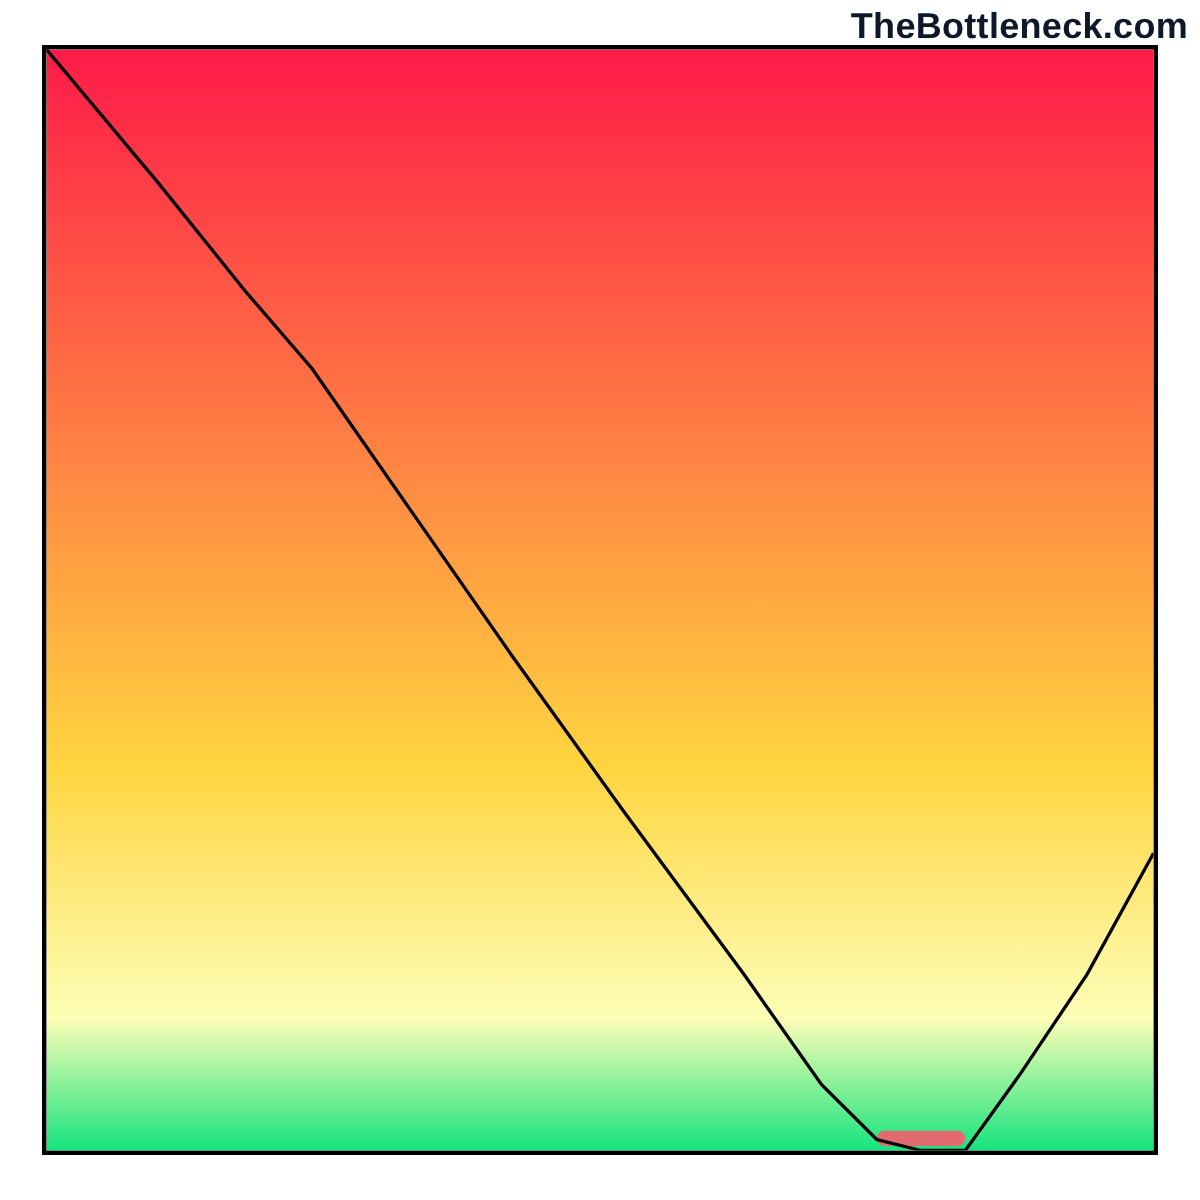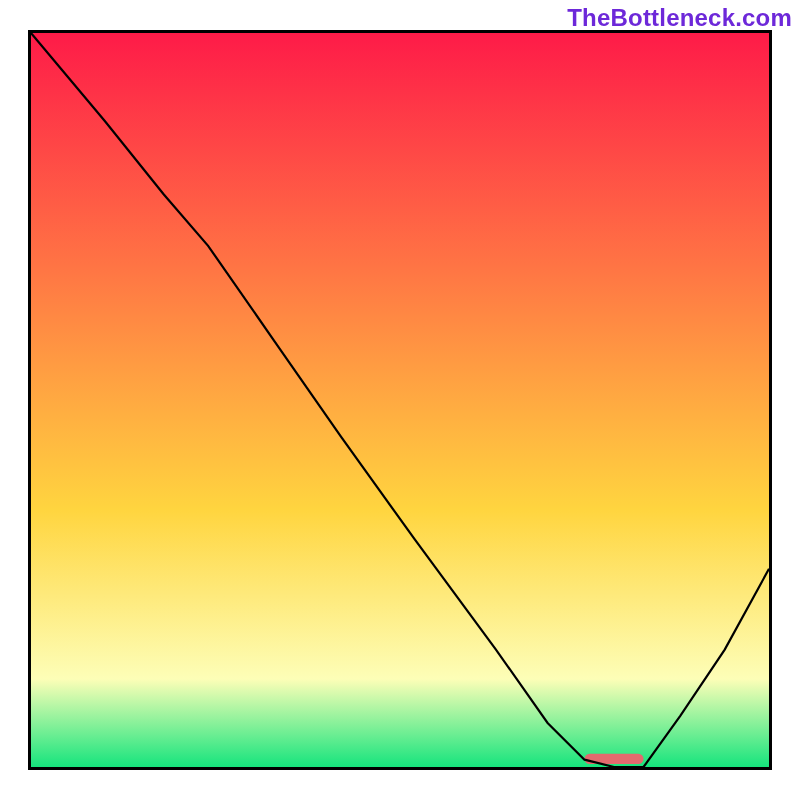--- a/index.html
+++ b/index.html
@@ -16,21 +16,21 @@
     width: 800px;
     height: 800px;
     box-sizing: border-box;
   }
   .watermark {
     position: absolute;
     top: 4px;
     right: 8px;
     font-size: 24px;
     font-weight: bold;
-    color: #6d28d9;
+    color: #0f172a;
     letter-spacing: 0.2px;
     z-index: 10;
     user-select: none;
   }
   .plot {
     position: absolute;
     
     left: 28px;
     top: 30px;
     width: 744px;

